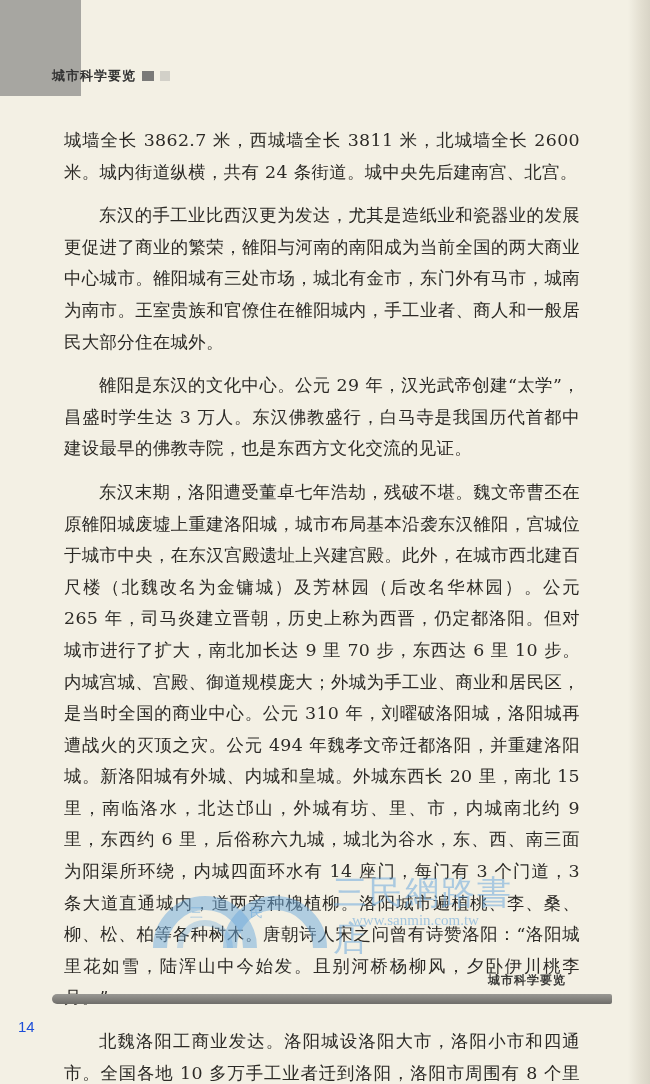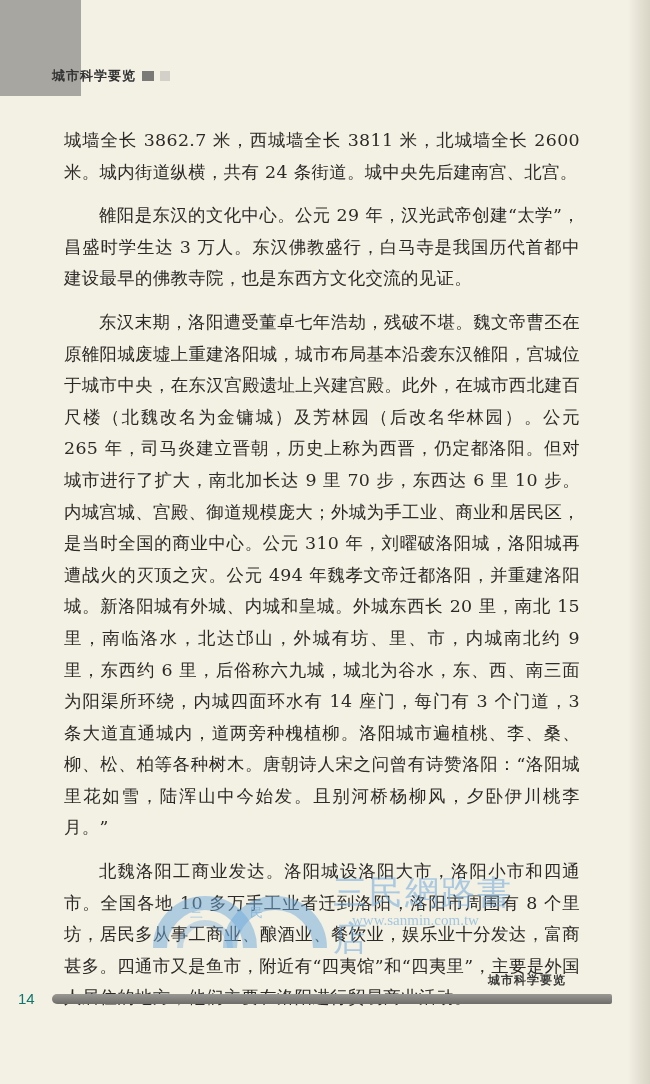--- a/index.html
+++ b/index.html
@@ -53,21 +53,21 @@
     font-size: 15px; color: rgba(110,170,220,0.6);
     font-family: Liberation Serif, serif;
     margin-left: 16px;
   }
   .wm-s1, .wm-s2 {
     position: absolute; top: 36px; font-size: 13px; color: rgba(110,170,220,0.6);
     font-family: "DejaVu Sans", sans-serif;
   }
   .wm-s1 { left: 40px; } .wm-s2 { left: 100px; }
   .page-number {
-    position: absolute; left: 18px; top: 990px; font-size: 15px; color: #0f766e;
+    position: absolute; left: 18px; top: 1018px; font-size: 15px; color: #1d4ed8;
     font-family: "Liberation Sans", sans-serif;
   }
   .footer-bar {
     position: absolute; left: 52px; top: 994px; width: 560px; height: 10px;
     background: linear-gradient(to bottom, #9a9994, #6e6d69);
     border-radius: 5px 2px 2px 5px;
   }
   .footer-title {
     position: absolute; left: 488px; top: 972px; font-size: 12px; font-weight: bold;
     letter-spacing: 1px; color: #3a3a38;
@@ -79,20 +79,21 @@
 <div class="corner-block"></div>
 
 <div class="running-head">
   <span>城市科学要览</span>
   <span class="rh-square"></span>
   <span class="rh-square2"></span>
 </div>
 
 <div class="body-text">
   <p>城墙全长 3862.7 米，西城墙全长 3811 米，北城墙全长 2600 米。城内街道纵横，共有 24 条街道。城中央先后建南宫、北宫。</p>
+  <p class="indent">东汉的手工业比西汉更为发达，尤其是造纸业和瓷器业的发展更促进了商业的繁荣，雒阳与河南的南阳成为当前全国的两大商业中心城市。雒阳城有三处市场，城北有金市，东门外有马市，城南为南市。王室贵族和官僚住在雒阳城内，手工业者、商人和一般居民大部分住在城外。</p>
   <p class="indent">雒阳是东汉的文化中心。公元 29 年，汉光武帝创建“太学”，昌盛时学生达 3 万人。东汉佛教盛行，白马寺是我国历代首都中建设最早的佛教寺院，也是东西方文化交流的见证。</p>
   <p class="indent">东汉末期，洛阳遭受董卓七年浩劫，残破不堪。魏文帝曹丕在原雒阳城废墟上重建洛阳城，城市布局基本沿袭东汉雒阳，宫城位于城市中央，在东汉宫殿遗址上兴建宫殿。此外，在城市西北建百尺楼（北魏改名为金镛城）及芳林园（后改名华林园）。公元 265 年，司马炎建立晋朝，历史上称为西晋，仍定都洛阳。但对城市进行了扩大，南北加长达 9 里 70 步，东西达 6 里 10 步。内城宫城、宫殿、御道规模庞大；外城为手工业、商业和居民区，是当时全国的商业中心。公元 310 年，刘曜破洛阳城，洛阳城再遭战火的灭顶之灾。公元 494 年魏孝文帝迁都洛阳，并重建洛阳城。新洛阳城有外城、内城和皇城。外城东西长 20 里，南北 15 里，南临洛水，北达邙山，外城有坊、里、市，内城南北约 9 里，东西约 6 里，后俗称六九城，城北为谷水，东、西、南三面为阳渠所环绕，内城四面环水有 14 座门，每门有 3 个门道，3 条大道直通城内，道两旁种槐植柳。洛阳城市遍植桃、李、桑、柳、松、柏等各种树木。唐朝诗人宋之问曾有诗赞洛阳：“洛阳城里花如雪，陆浑山中今始发。且别河桥杨柳风，夕卧伊川桃李月。”</p>
   <p class="indent">北魏洛阳工商业发达。洛阳城设洛阳大市，洛阳小市和四通市。全国各地 10 多万手工业者迁到洛阳，洛阳市周围有 8 个里坊，居民多从事工商业、酿酒业、餐饮业，娱乐业十分发达，富商甚多。四通市又是鱼市，附近有“四夷馆”和“四夷里”，主要是外国人居住的地方，他们主要在洛阳进行贸易商业活动。</p>
 
 </div>
 
 <div class="watermark">
   <svg class="wm-arcs" width="180" height="80">
     <path d="M10 80 A45 45 0 0 1 100 80" fill="none" stroke="rgba(110,170,220,0.5)" stroke-width="14"></path>
     <path d="M80 80 A45 45 0 0 1 170 80" fill="none" stroke="rgba(110,170,220,0.5)" stroke-width="14"></path>

